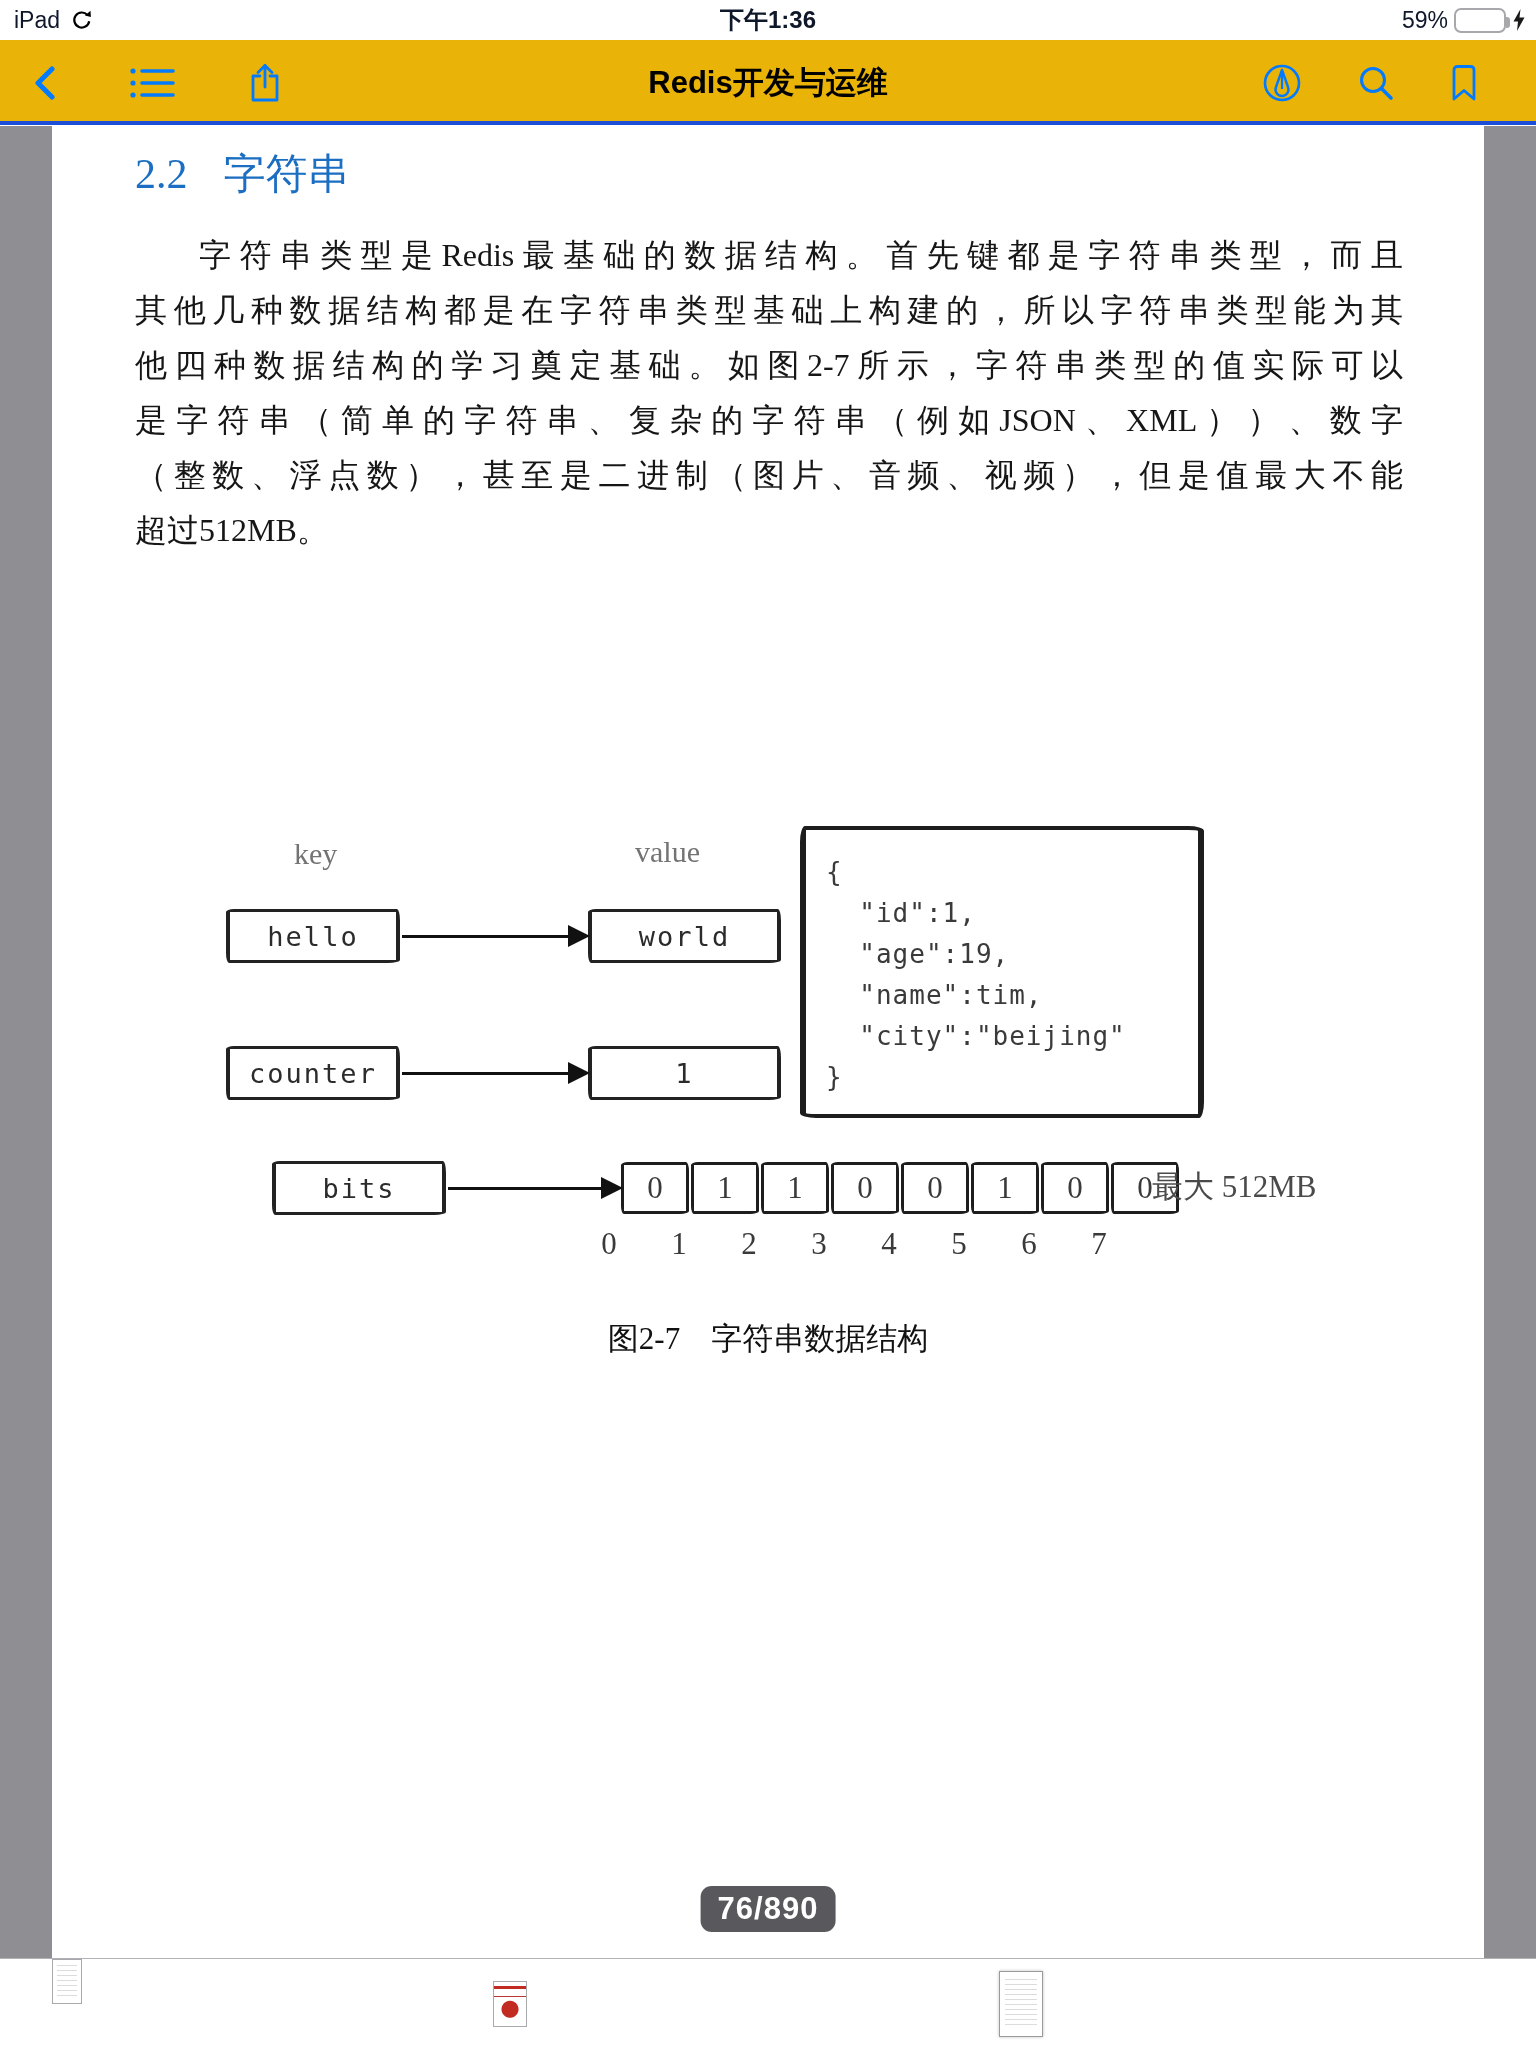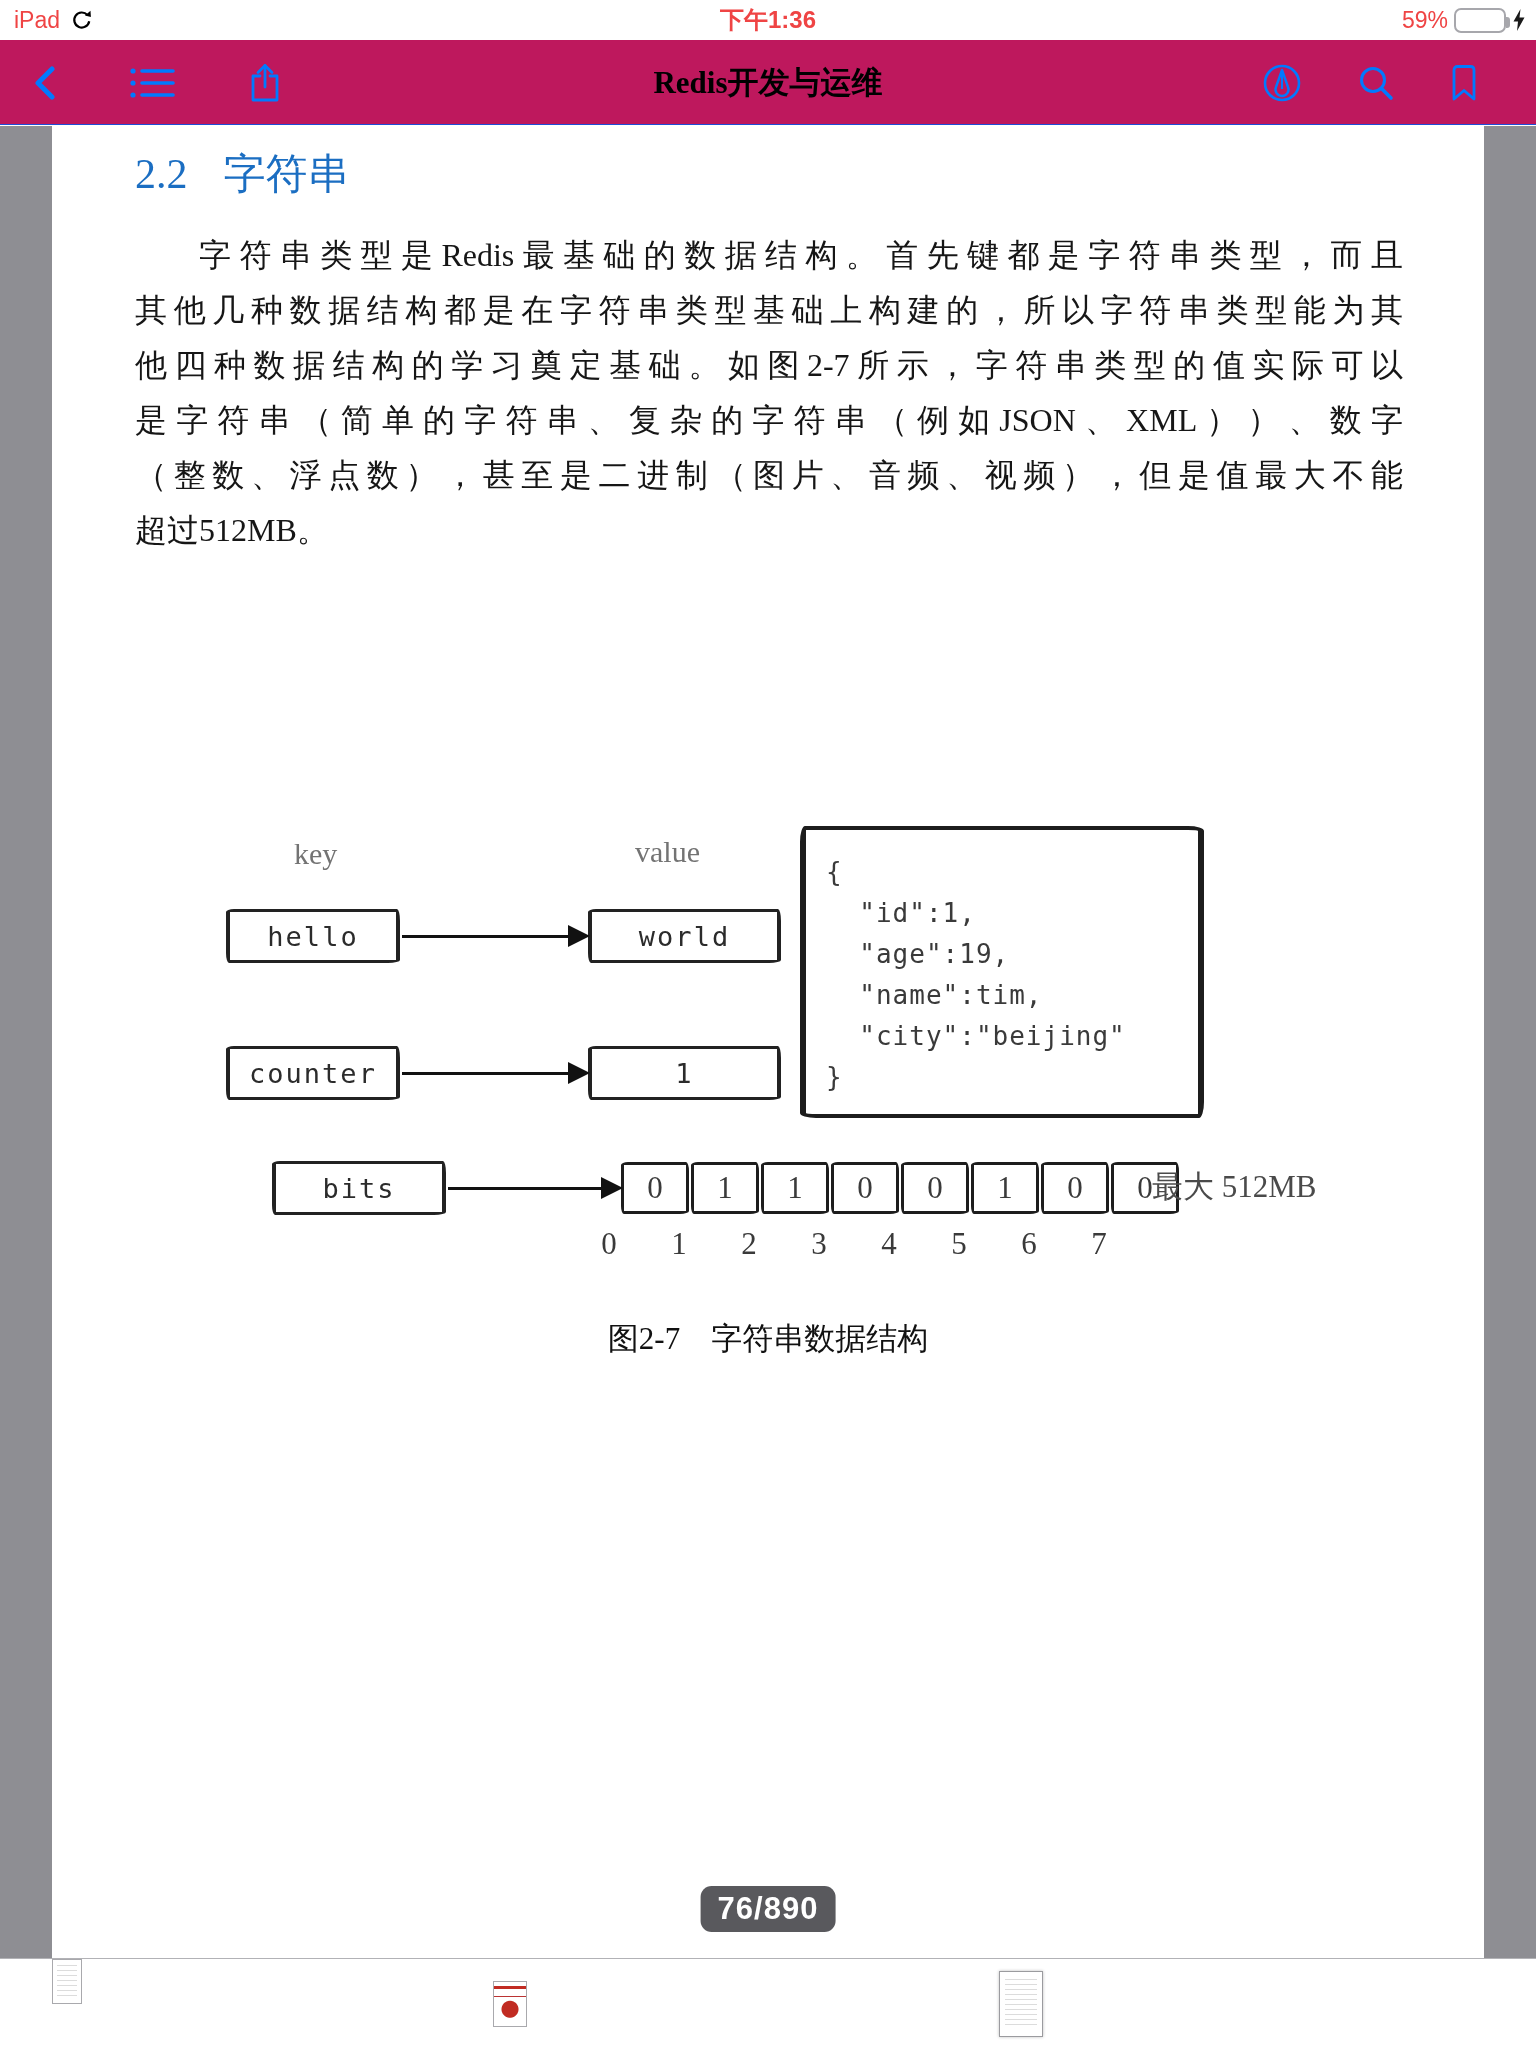--- a/index.html
+++ b/index.html
@@ -1,31 +1,31 @@
 <!DOCTYPE html>
 <html><head>
 <meta charset="utf-8">
 <style>
   * { margin:0; padding:0; box-sizing:border-box; }
   html,body { width:1536px; height:2048px; }
   body { font-family:"Liberation Sans","DejaVu Sans",sans-serif; background:#fff; position:relative; overflow:hidden; }
 
   
   .status-bar { position:absolute; top:0; left:0; width:1536px; height:40px; background:#fff;
-    display:flex; align-items:center; font-size:23px; color:#ef4444; }
+    display:flex; align-items:center; font-size:23px; color:#0f172a; }
   .sb-left { position:absolute; left:14px; display:flex; align-items:center; gap:10px; }
   .sb-time { position:absolute; left:0; right:0; text-align:center; font-weight:600; font-size:24px; }
   .sb-right { position:absolute; right:10px; display:flex; align-items:center; gap:6px; }
   .battery { width:52px; height:25px; border:2px solid #a7a7ac; border-radius:7px; position:relative; padding:2px; }
   .battery-fill { height:100%; width:59%; background:#53d769; border-radius:3px; }
   .battery-tip { position:absolute; right:-6px; top:7px; width:4px; height:11px; background:#a7a7ac; border-radius:0 3px 3px 0; }
 
   
-  .nav-bar { position:absolute; top:40px; left:0; width:1536px; height:85px; background:#be185d;
-    border-bottom:1px solid #1d4ed8;font-family:Liberation Serif, serif; }
+  .nav-bar { position:absolute; top:40px; left:0; width:1536px; height:85px; background:#eab308;
+    border-bottom:4px solid #1d4ed8; }
   .nav-left { position:absolute; left:34px; top:0; height:85px; display:flex; align-items:center; gap:74px; }
   .nav-right { position:absolute; right:58px; top:0; height:85px; display:flex; align-items:center; gap:56px; }
   .nav-title { position:absolute; left:0; right:0; top:0; height:85px; display:flex; align-items:center; justify-content:center;
     font-size:31px; font-weight:700; color:#000; }
   .nav-icon { display:flex; align-items:center; justify-content:center; cursor:pointer; }
 
   
   .content { position:absolute; top:126px; left:0; width:1536px; height:1832px; background:#8e8e93; }
   .page { position:absolute; left:52px; top:0; width:1432px; height:1832px; background:#fff; overflow:hidden; }
 

